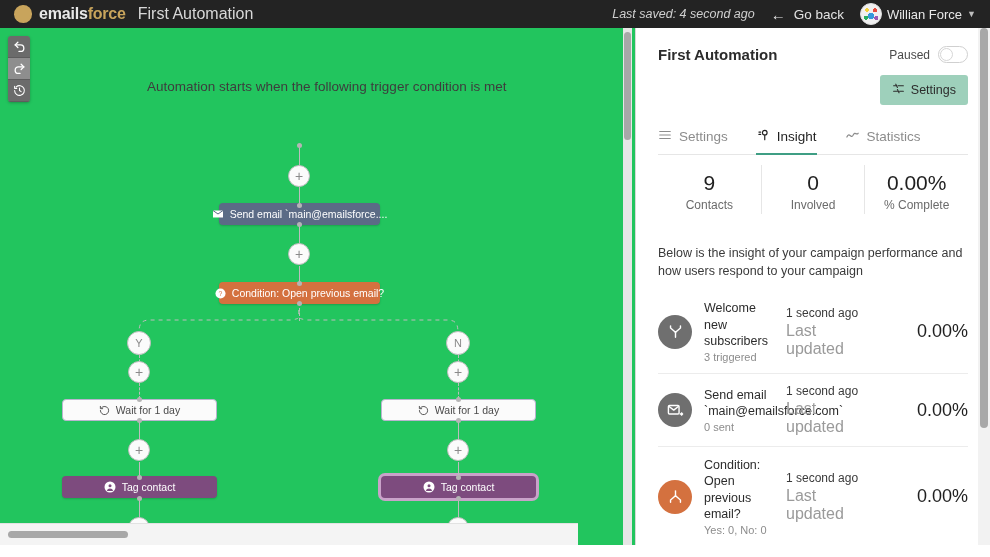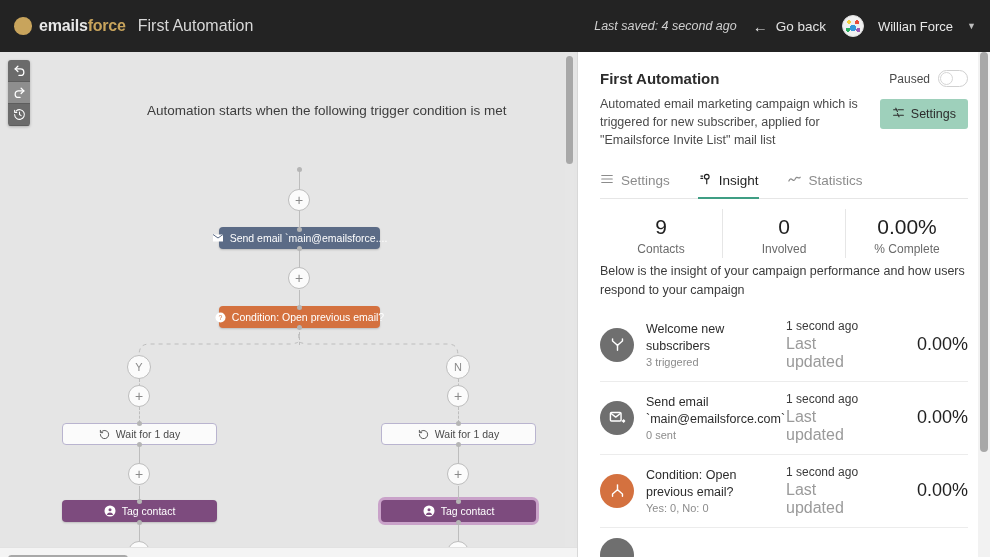--- a/index.html
+++ b/index.html
@@ -6,56 +6,56 @@
   html,body { width:990px; height:557px; overflow:hidden; }
   body {
     font-family: "Liberation Sans", sans-serif;
     background:#ffffff;
     font-size:13px;
     color:#333;
   }
 
   
   .topbar{
-    height:52px; background:#232323; color:#e8e8e8;
+    height:28px; background:#232323; color:#e8e8e8;
     display:flex; align-items:center; padding:0 14px;
     position:relative;
   }
   .brand{ display:flex; align-items:center; gap:7px; }
   .brand-dot{
     width:18px;height:18px;border-radius:50% 50% 48% 52%/ 52% 48% 50% 50%;
     background:#c9a council; background:#c8a45c; display:block;
   }
   .brand-name{ font-size:16px; font-weight:bold; letter-spacing:-.2px; }
   .brand-name .f{ color:#c8a45c; }
   .doc-title{ margin-left:12px; font-size:16px; color:#d8d8d8; font-weight:normal;}
   .topbar-right{ margin-left:auto; display:flex; align-items:center; gap:16px; }
   .saved{ font-style:italic; font-size:12.5px; color:#cfcfcf; }
   .goback{ display:flex;align-items:center;gap:8px;font-size:13.5px;color:#e3e3e3;cursor:pointer;}
   .goback .arw{ font-size:15px; }
-  .user{ display:flex;align-items:center;gap:14px;font-size:13px;cursor:pointer;}
+  .user{ display:flex;align-items:center;gap:5px;font-size:13px;cursor:pointer;}
   .avatar{
     width:22px;height:22px;border-radius:50%;
     background:
       radial-gradient(circle at 30% 30%, #f4d03f 0 2px, transparent 2px),
       radial-gradient(circle at 70% 32%, #e74c3c 0 2px, transparent 2px),
       radial-gradient(circle at 50% 60%, #3498db 0 3px, transparent 3px),
       radial-gradient(circle at 25% 68%, #27ae60 0 2px, transparent 2px),
       radial-gradient(circle at 76% 70%, #9b59b6 0 2px, transparent 2px),
       #f0f0f0;
     border:1px solid #ddd; flex:none;
   }
   .caret{ font-size:9px; color:#bdbdbd; }
 
   
   .main{ display:flex; height:517px; }
 
   
   .canvas{
-    width:578px; position:relative; background:#e5e5e5;
+    width:636px; position:relative; background:#22c55e;
     border-right:1px solid #d8d8d8; overflow:hidden;
   }
   .canvas-inner{ position:absolute; inset:0; }
   .hint{
     position:absolute; top:51px; left:147px;
     font-size:13.5px; color:#3d3d3d;
   }
 
   
   .tools{
@@ -163,21 +163,21 @@
   .statshdr{
     display:flex; justify-content:space-between; align-items:center;
     margin-top:18px; font-size:12px; color:#555;
   }
   .stats{ display:flex; margin-top:10px; }
   .stat{ flex:1; text-align:center; padding:6px 0 2px; }
   .stat + .stat{ border-left:1px solid #e6e6e6; }
   .stat .v{ font-size:21px; color:#1f1f1f; }
   .stat .l{ font-size:12px; color:#6b6b6b; margin-top:3px; }
 
-  .insight-intro{ margin-top:4px; font-size:12.5px; line-height:1.45; color:#3a3a3a; }
+  .insight-intro{ margin-top:30px; font-size:12.5px; line-height:1.45; color:#3a3a3a; }
 
   .rows{ margin-top:10px; }
   .row{
     display:flex; align-items:center; gap:12px;
     padding:10px 0; border-top:1px solid #ececec;
   }
   .row:first-child{ border-top:none; }
   .ricon{
     width:34px;height:34px;border-radius:50%;flex:none;
     display:flex;align-items:center;justify-content:center; color:#fff;
@@ -390,21 +390,20 @@
 
     </div>
   </div>
 
   <div class="panel">
     <div class="panel-pad">
 
       <div class="p-head">
         <div class="p-headleft">
           <div class="p-title">First Automation</div>
-          <div class="p-desc">Automated email marketing campaign which is triggered for new subscriber, applied for "Emailsforce Invite List" mail list</div>
         </div>
         <div class="p-headright">
           <div class="pausedrow">
             <span>Paused</span>
             <span class="toggle">
                 <span class="knob"></span>
               </span>
           </div>
           <button class="btn-settings">
             <span>

